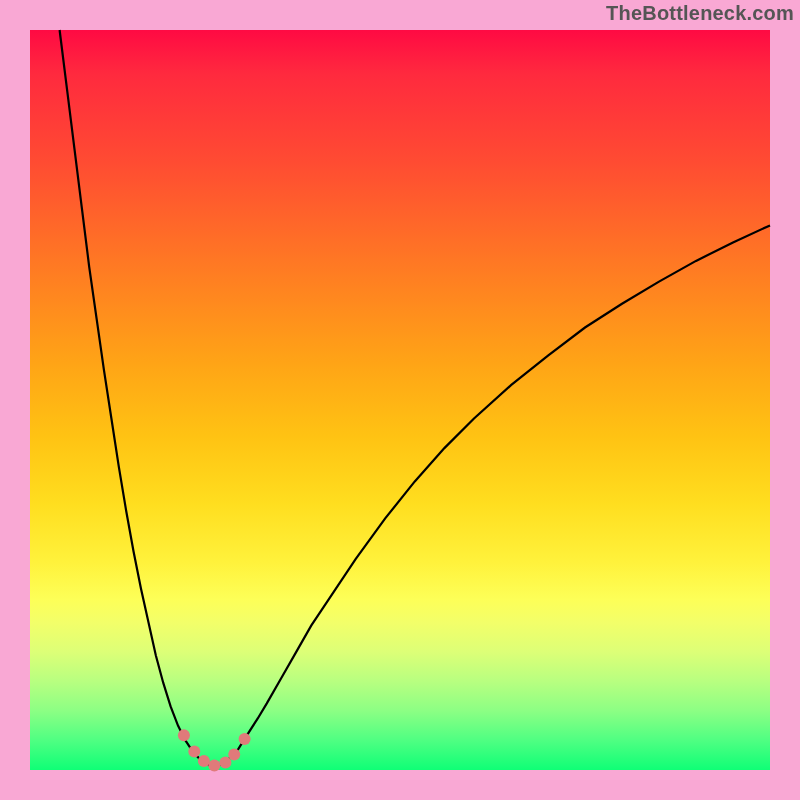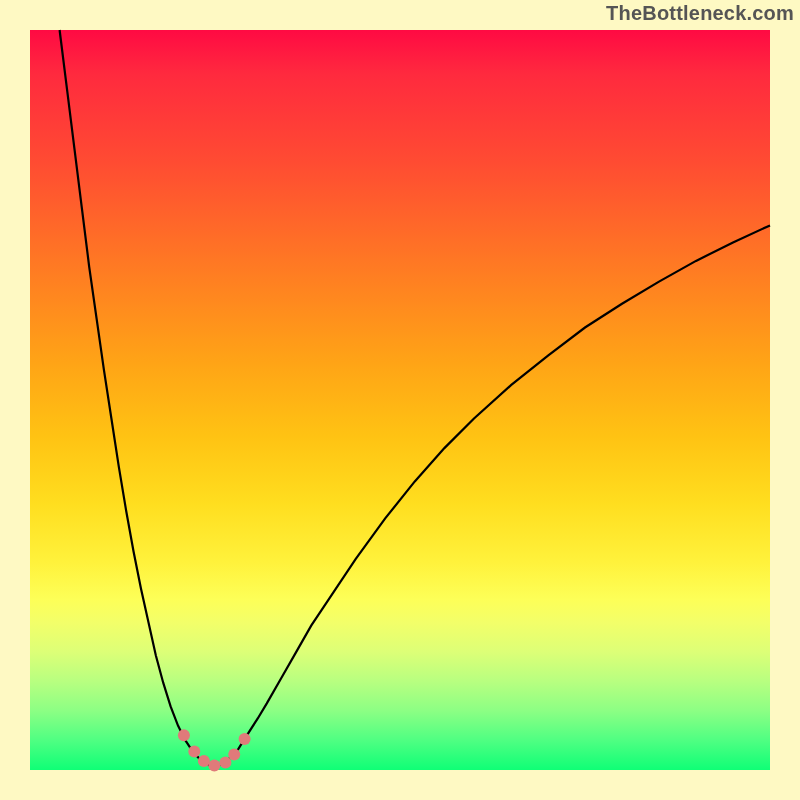--- a/index.html
+++ b/index.html
@@ -8,21 +8,21 @@
     width: 800px;
     height: 800px;
     overflow: hidden;
     background: #000;
     font-family: Arial, Helvetica, sans-serif;
   }
   .chart-wrapper {
     position: relative;
     width: 800px;
     height: 800px;
-    background: #fef9c3;
+    background: #f9a8d4;
   }
   .watermark {
     position: absolute;
     top: 2px;
     right: 6px;
     font-size: 20px;
     font-weight: 600;
     color: #555;
     letter-spacing: 0.2px;
     z-index: 10;

